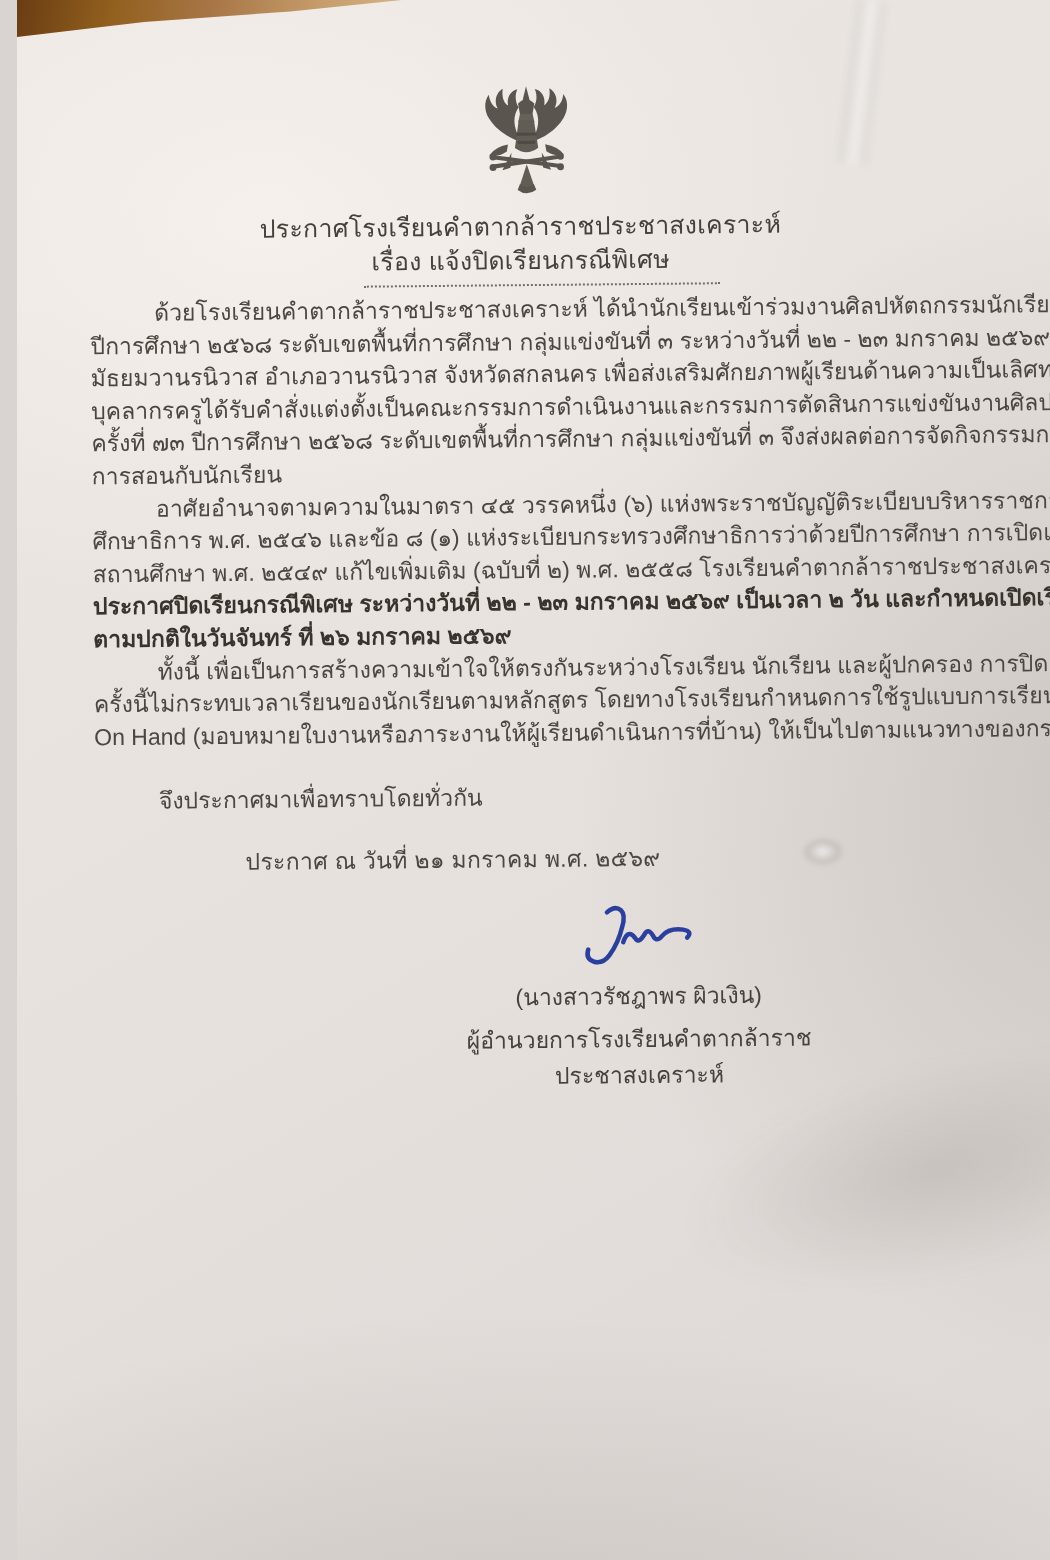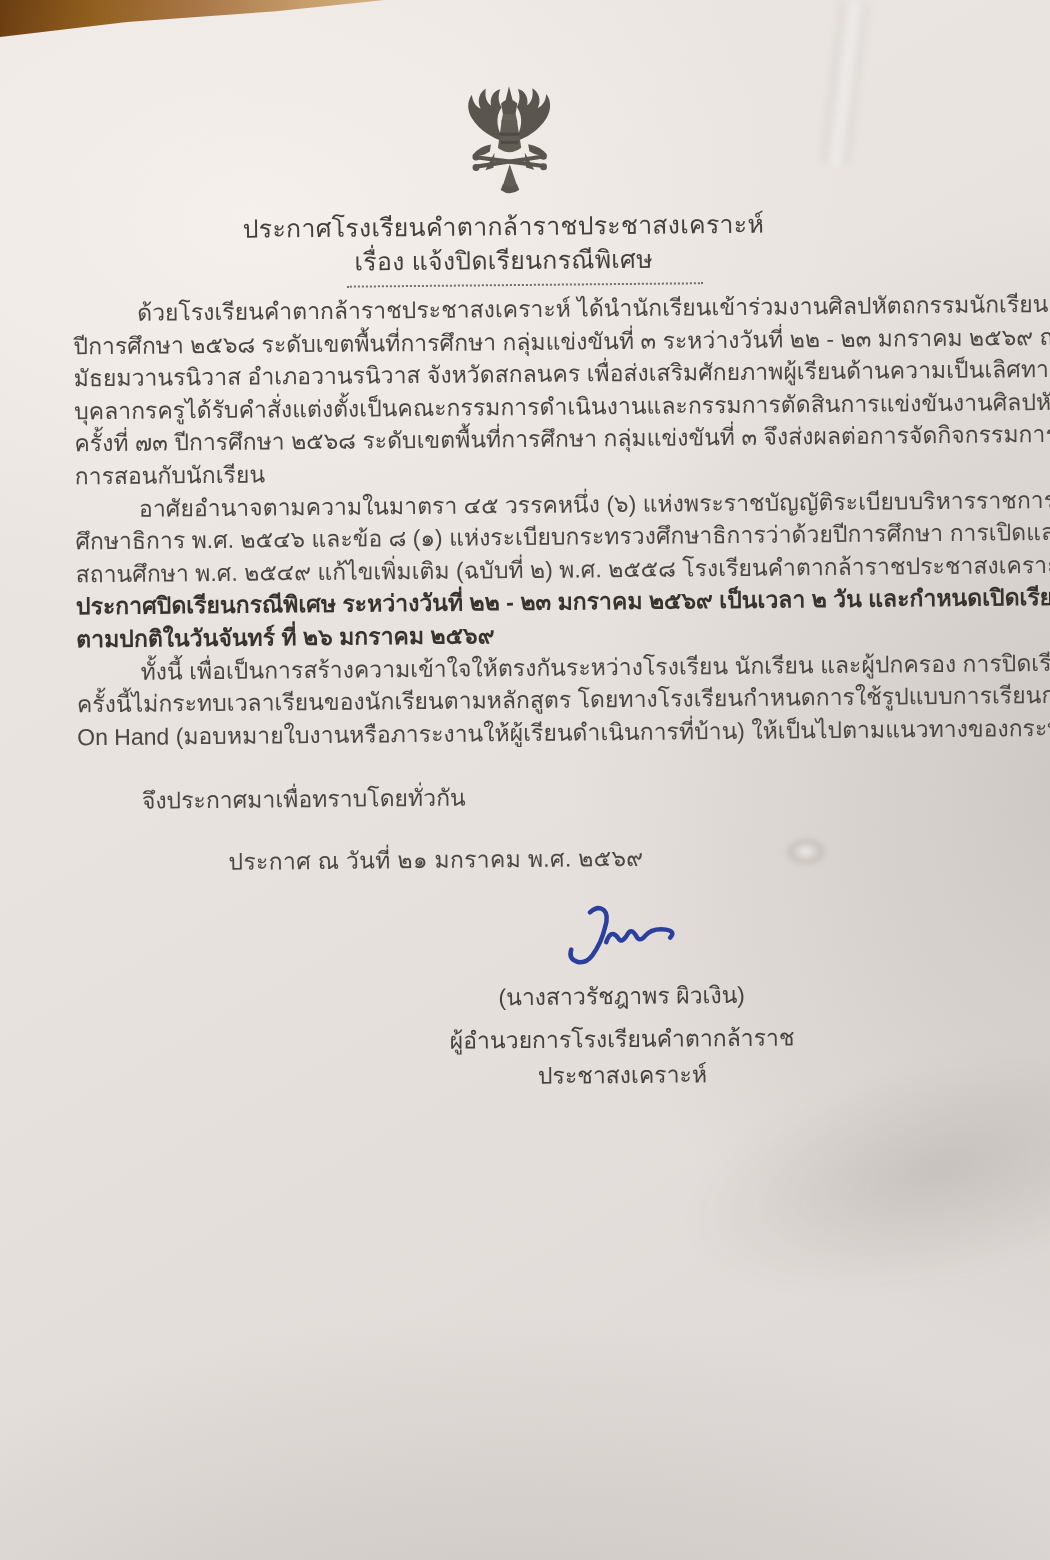--- a/index.html
+++ b/index.html
@@ -9,20 +9,21 @@
     background: #d9d4d1;
     font-family: "Liberation Sans", "DejaVu Sans", sans-serif;
   }
   .page {
     position: absolute; inset: 0;
     background:
       radial-gradient(1100px 750px at 24% 14%, rgba(246,241,236,.9) 0%, rgba(246,241,236,0) 55%),
       radial-gradient(900px 1000px at 104% 50%, rgba(118,108,104,.20), rgba(118,108,104,0) 58%),
       radial-gradient(1300px 700px at 45% 112%, rgba(118,108,104,.22), rgba(118,108,104,0) 62%),
       linear-gradient(150deg, #ece7e3 0%, #e7e2de 45%, #ddd8d5 100%);
+    margin-left: 17px;
   }
   
   .table-corner {
     position: absolute; top: 0; left: 0;
     width: 385px; height: 44px;
     background: linear-gradient(100deg, #6a3d12 0%, #92601f 25%, #a87646 50%, #c69d6b 78%, #d8b488 100%);
     clip-path: polygon(0 0, 100% 0, 71% 26%, 33% 50%, 0 84%);
   }
   .crease-top {
     position: absolute; left: 830px; top: 0; width: 30px; height: 165px;

